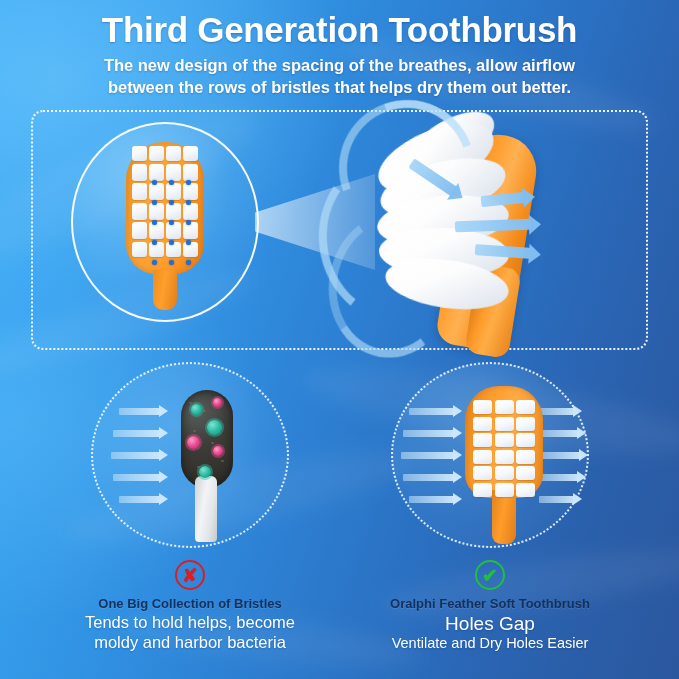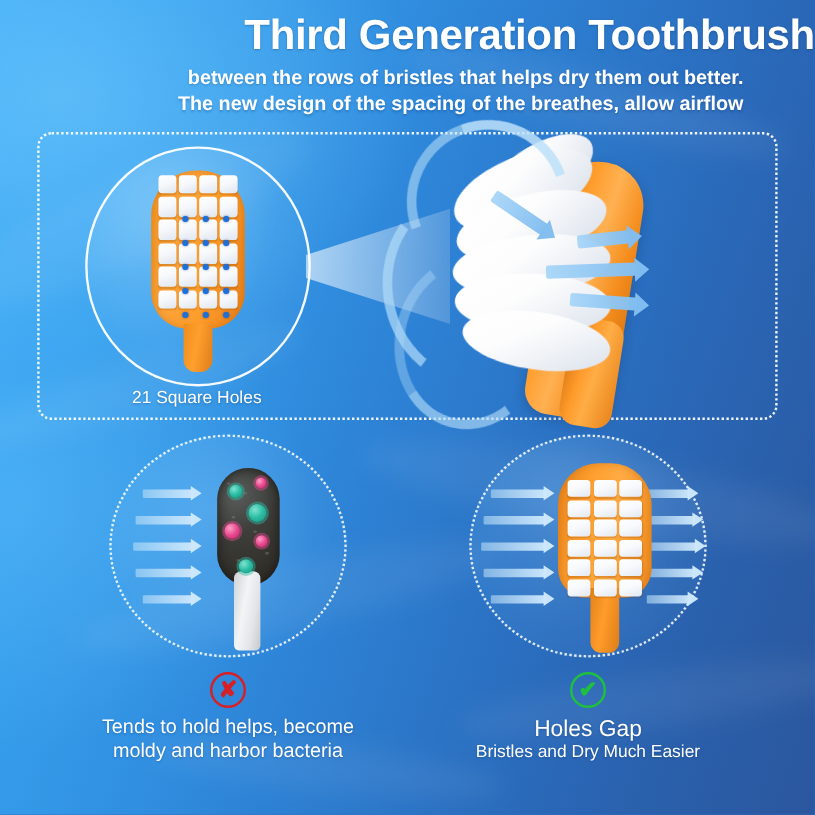--- a/index.html
+++ b/index.html
@@ -48,21 +48,21 @@
   .ws4 { left: 330px; top: 60px;   width: 330px; height: 48px;  transform: rotate(14deg); }
   .ws5 { left: 300px; top: 380px;  width: 400px; height: 60px;  transform: rotate(9deg); }
   .ws6 { left: 380px; top: 560px;  width: 330px; height: 46px;  transform: rotate(-8deg); }
   .ws7 { left: 120px; top: 620px;  width: 300px; height: 40px;  transform: rotate(6deg); }
 
   
   #header {
     position: absolute;
     left: 0; top: 0;
     width: 679px;
-    text-align: right;
+    text-align: center;
     z-index: 5;
   }
   #main-title {
     margin: 0;
     padding-top: 10px;
     font-size: 35px;
     font-weight: bold;
     color: #ffffff;
     letter-spacing: -0.3px;
     text-shadow: 0 1px 2px rgba(0,40,90,0.30);
@@ -438,22 +438,22 @@
   <div class="water-streak ws2"></div>
   <div class="water-streak ws3"></div>
   <div class="water-streak ws4"></div>
   <div class="water-streak ws5"></div>
   <div class="water-streak ws6"></div>
   <div class="water-streak ws7"></div>
 
   <div id="header">
     <h1 id="main-title">Third Generation Toothbrush</h1>
     <div id="subtitle">
+      <div>The new design of the spacing of the breathes, allow airflow</div>
       <div>between the rows of bristles that helps dry them out better.</div>
-      <div>The new design of the spacing of the breathes, allow airflow</div>
     </div>
   </div>
 
   <div id="main-panel">
 
     <div id="magnifier">
       <div class="brush-schem" id="schem-head"></div>
       <div class="brush-schem" id="schem-neck"></div>
 
       <div id="tuft-grid">
@@ -495,21 +495,20 @@
       <div class="node-dot" style="left:79px;  top:116px;"></div>
       <div class="node-dot" style="left:96px;  top:116px;"></div>
       <div class="node-dot" style="left:113px; top:116px;"></div>
       <div class="node-dot" style="left:79px;  top:136px;"></div>
       <div class="node-dot" style="left:96px;  top:136px;"></div>
       <div class="node-dot" style="left:113px; top:136px;"></div>
     </div>
 
     <div id="zoom-cone"></div>
 
-    <div id="magnifier-caption">21 Square Holes</div>
 
     <div id="hero-brush">
       <div id="hero-handle"></div>
       <div id="hero-handle-stem"></div>
 
       <div class="hero-bristle-mass hb6"></div>
       <div class="hero-bristle-mass hb1"></div>
       <div class="hero-bristle-mass hb2"></div>
       <div class="hero-bristle-mass hb3"></div>
       <div class="hero-bristle-mass hb4"></div>
@@ -553,20 +552,21 @@
         <div class="germ germ-teal" style="left:32px; top:30px; width:15px; height:15px;"></div>
         <div class="germ germ-pink" style="left:12px; top:46px; width:13px; height:13px;"></div>
         <div class="germ germ-pink" style="left:38px; top:56px; width:10px; height:10px;"></div>
         <div class="germ germ-teal" style="left:24px; top:76px; width:12px; height:12px;"></div>
       </div>
     </div>
 
     <div class="verdict-badge" id="badge-bad">✘</div>
 
     <div class="caption-block">
+      <div class="cap-dark">One Big Collection of Bristles</div>
       <div class="cap-light">Tends to hold helps, become</div>
       <div class="cap-light">moldy and harbor bacteria</div>
     </div>
   </div>
 
   <div class="compare-col" id="col-right">
     <div class="compare-circle">
 
       <div class="mini-arrow" style="left:16px; top:44px;  width:46px;"></div>
       <div class="mini-arrow" style="left:10px; top:66px;  width:52px;"></div>
@@ -602,18 +602,19 @@
           <div class="gtuft"></div>
           <div class="gtuft"></div>
           <div class="gtuft"></div>
         </div>
       </div>
     </div>
 
     <div class="verdict-badge" id="badge-good">✔</div>
 
     <div class="caption-block">
+      <div class="cap-dark">Oralphi Feather Soft Toothbrush</div>
       <div class="cap-light-lg">Holes Gap</div>
-      <div class="cap-light-sm">Bristles and Dry Much Easier</div>
+      <div class="cap-light-sm">Ventilate and Dry Holes Easier</div>
     </div>
   </div>
 
 </div>
 
 </body></html>

